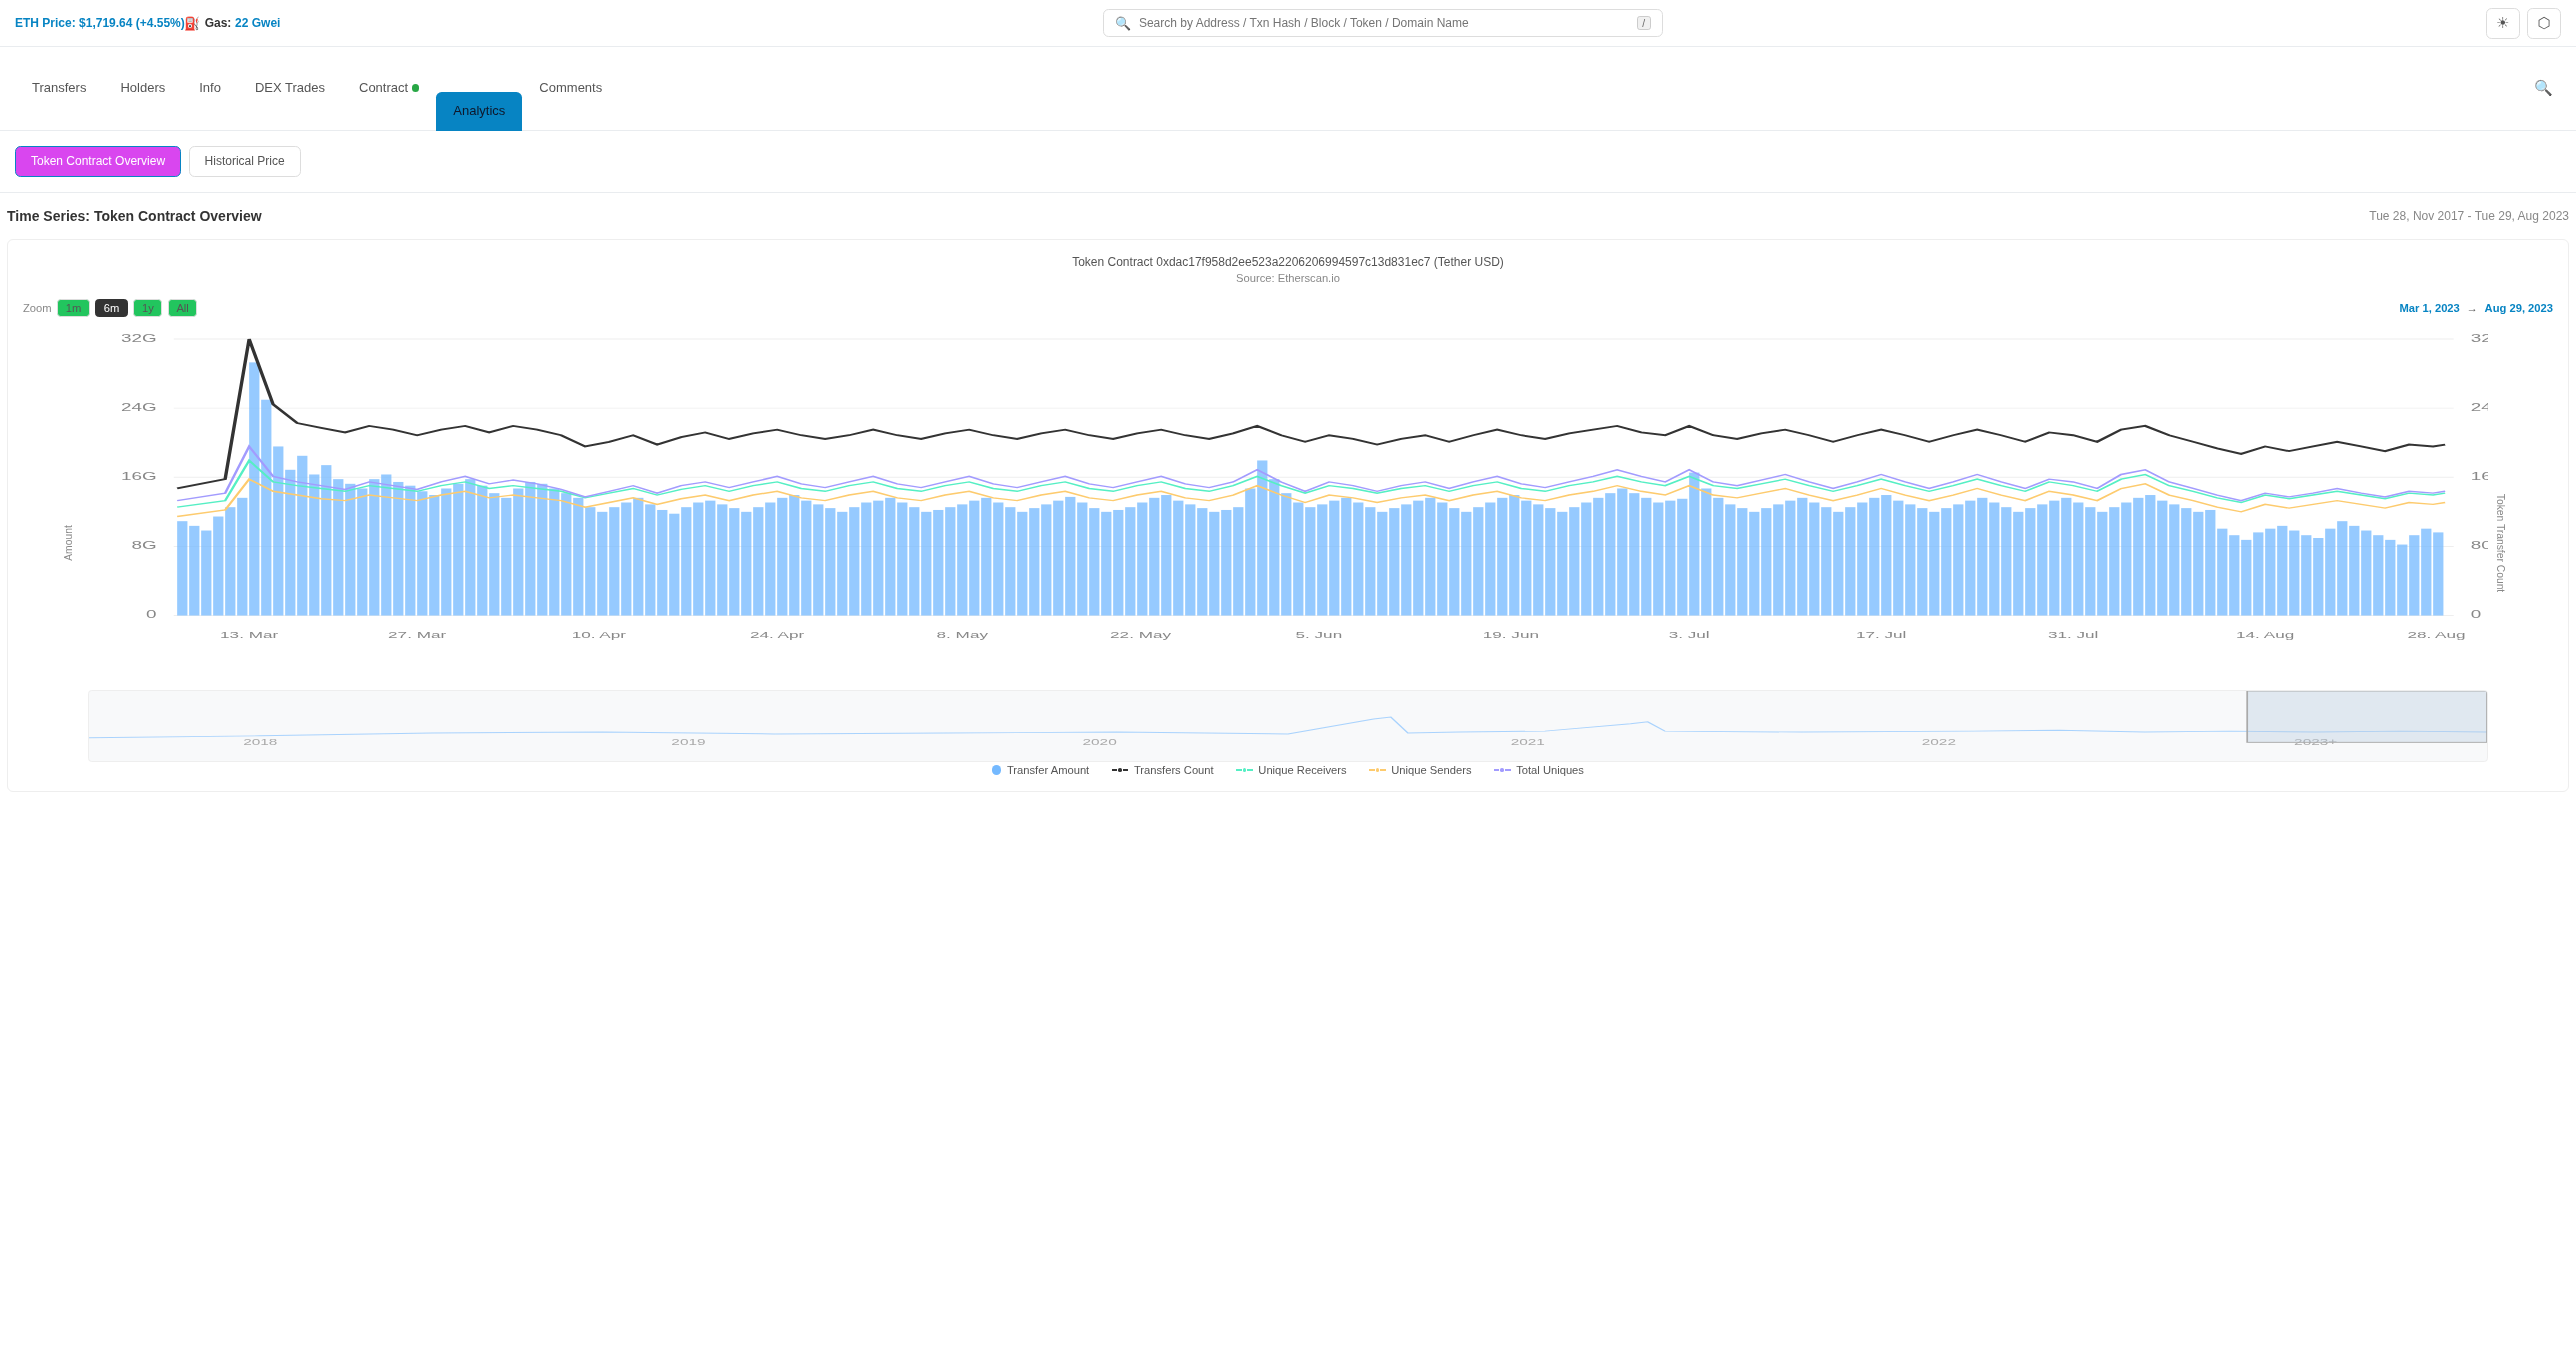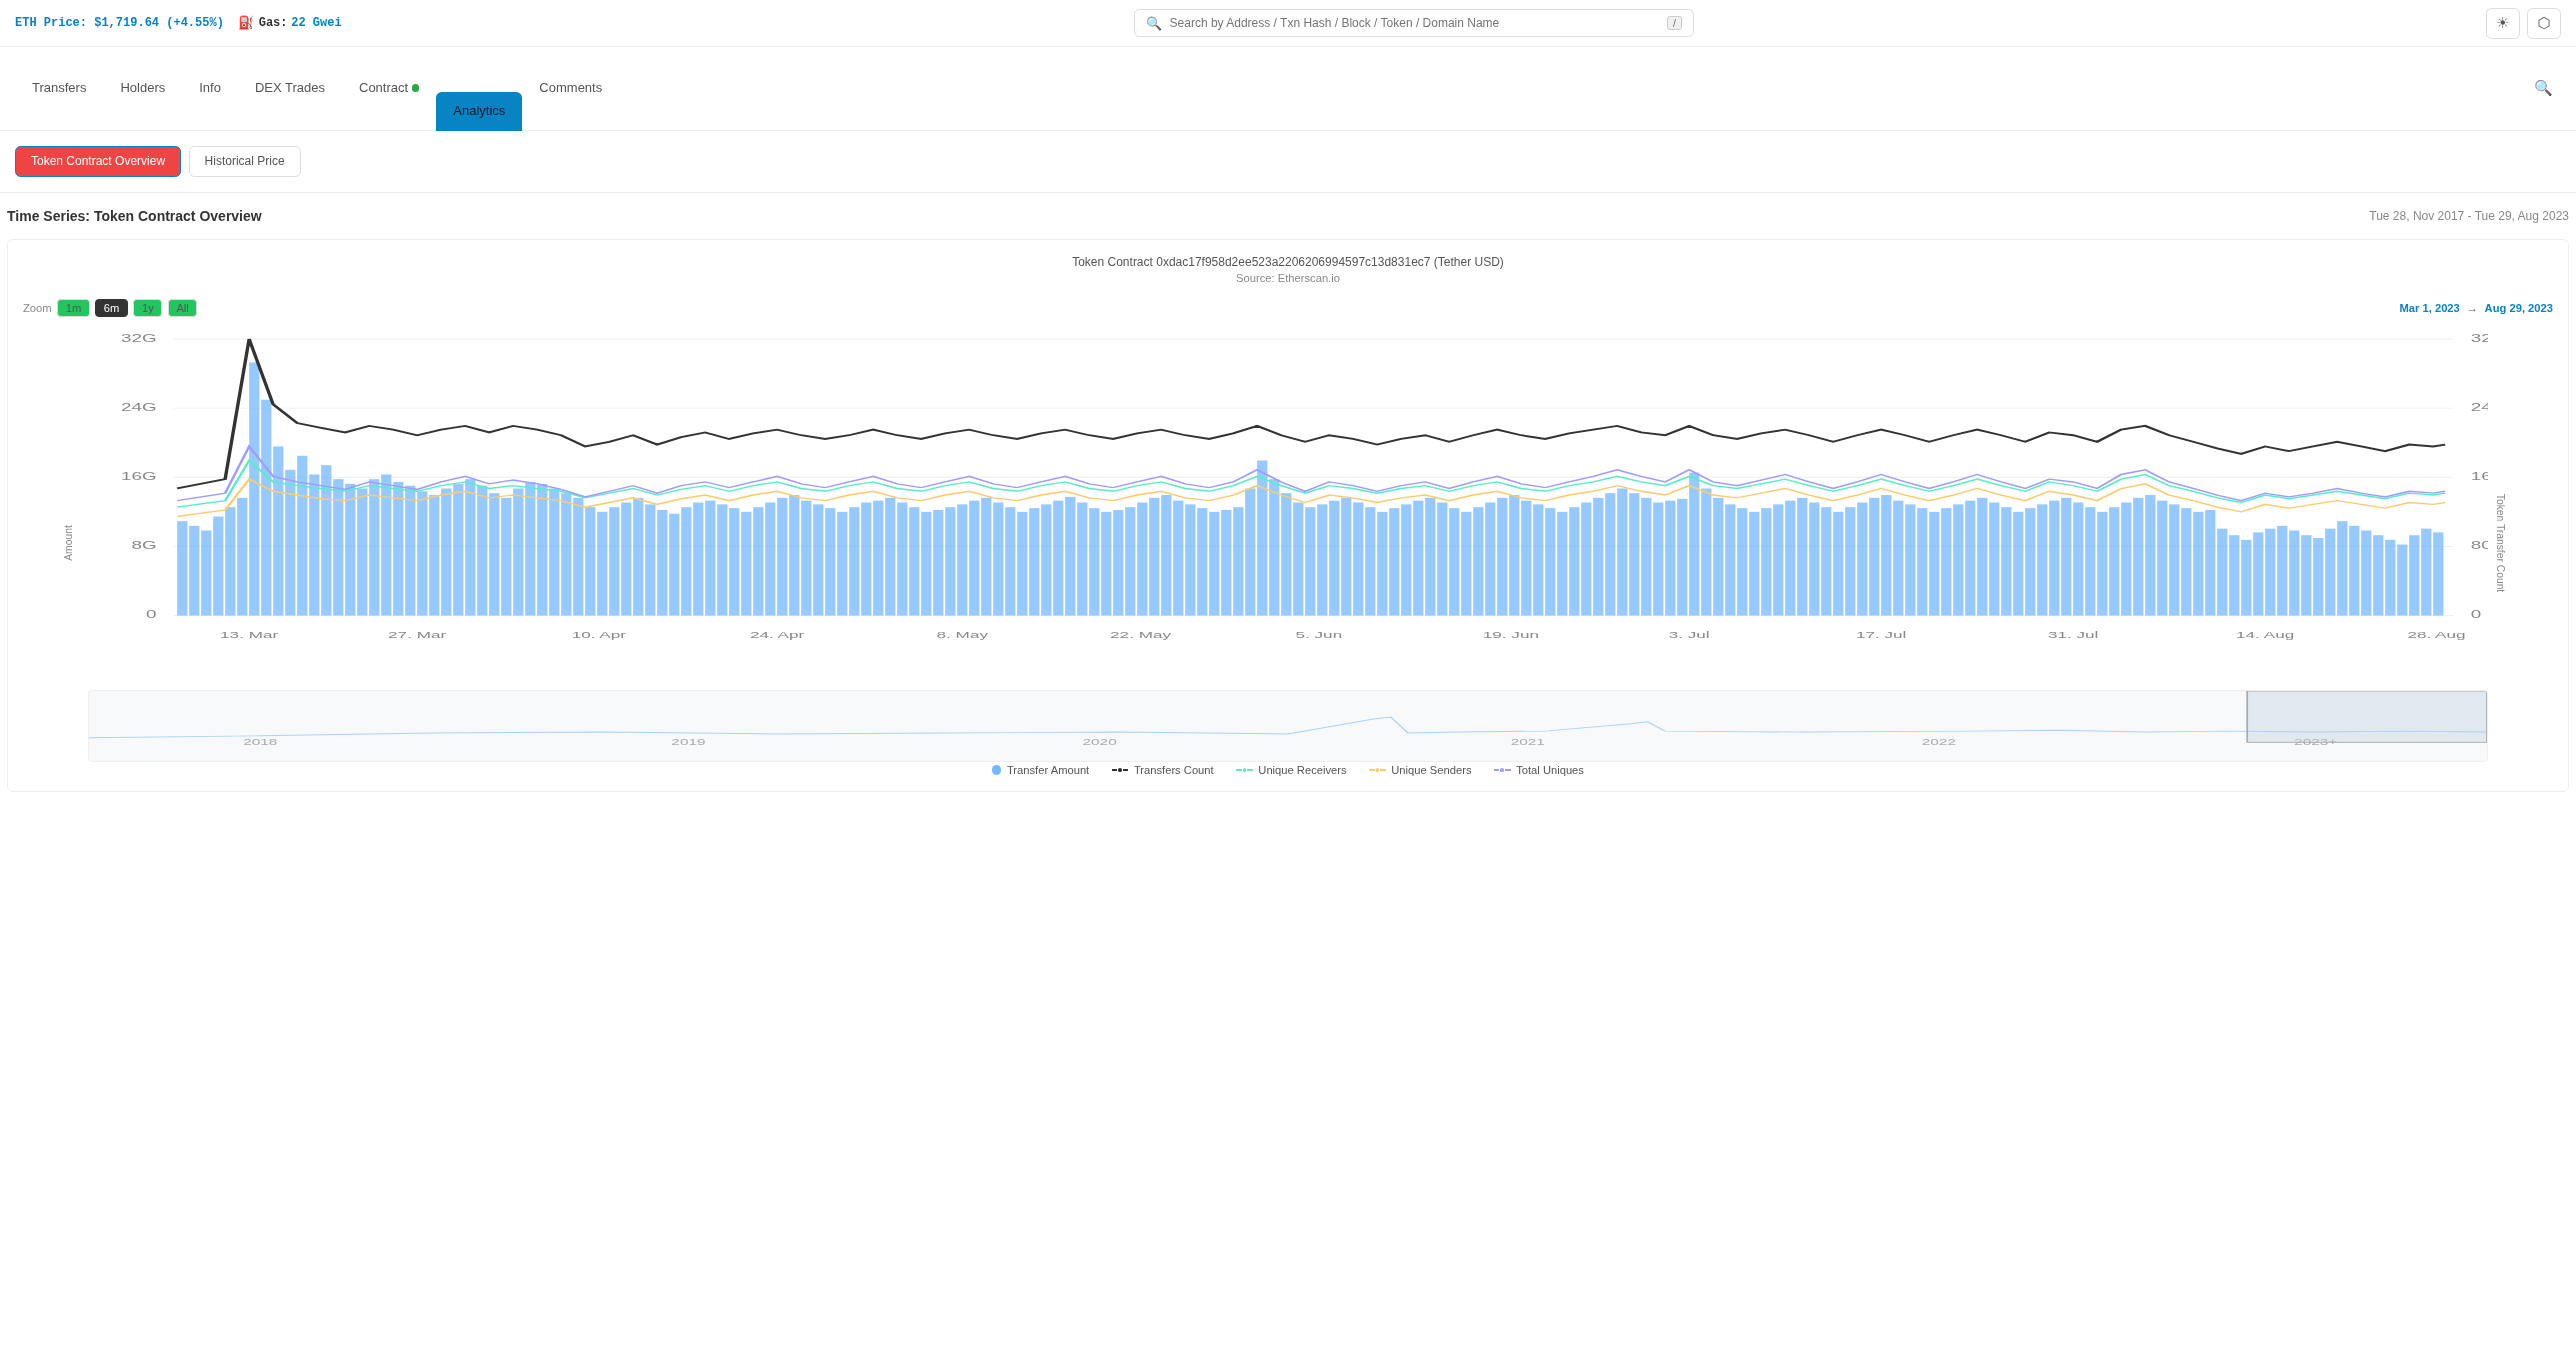--- a/index.html
+++ b/index.html
@@ -3,21 +3,21 @@
   <meta charset="utf-8">
   <style>
     * { box-sizing: border-box; margin: 0; padding: 0; }
     body { font-family: -apple-system, BlinkMacSystemFont, 'Segoe UI', sans-serif; background: #fff; color: #333; font-size: 13px; }
 
     
     .top-bar {
       display: flex; align-items: center; justify-content: space-between;
       padding: 7.5px 15px; border-bottom: 0.9px solid #e9ecef; background: #fff;
     }
-    .eth-info { display: flex; align-items: center; gap: 15px; font-size: 12px; font-family: Liberation Mono, monospace; }
+    .eth-info { display: flex; align-items: center; gap: 0; font-size: 12px; }
     .eth-price { color: #333; }
     .eth-price span { color: #0784c3; font-weight: 600; }
     .gas-info { display: flex; align-items: center; gap: 3.7px; color: #555; }
     .gas-info span { color: #333; font-weight: 600; }
     .search-area { display: flex; align-items: center; gap: 7.5px; flex: 1; max-width: 560px; margin: 0 30px; }
     .search-bar {
       display: flex; align-items: center; border: 0.9px solid #ddd; border-radius: 5.6px;
       padding: 5.6px 11.2px; flex: 1; background: #fff;
     }
     .search-bar input { border: none; outline: none; flex: 1; font-size: 12px; color: #555; background: transparent; }
@@ -44,21 +44,21 @@
     }
     .nav-tab .badge { width: 7.5px; height: 7.5px; background: #28a745; border-radius: 50%; display: inline-block; }
     .nav-search { margin-left: auto; font-size: 15px; cursor: pointer; padding: 7.5px; color: #555; }
 
     
     .sub-nav { display: flex; gap: 7.5px; padding: 15px; border-bottom: 0.9px solid #e9ecef; }
     .sub-btn {
       padding: 7.5px 15px; border-radius: 5.6px; cursor: pointer; font-size: 12px;
       border: 0.9px solid #ddd; background: #fff; color: #555;
     }
-    .sub-btn.active { background: #ef4444; color: #fff; border-color: #0784c3; }
+    .sub-btn.active { background: #d946ef; color: #fff; border-color: #0784c3; }
 
     
     .chart-container { padding: 15px 7px; }
     .chart-header { display: flex; justify-content: space-between; align-items: center; margin-bottom: 15px; }
     .chart-title { font-size: 14px; font-weight: 600; color: #333; }
     .chart-date-range { font-size: 12px; color: #888; }
 
     .chart-wrapper {
       background: #fff; border: 0.9px solid #eee; border-radius: 6px; padding: 15px;
     }

